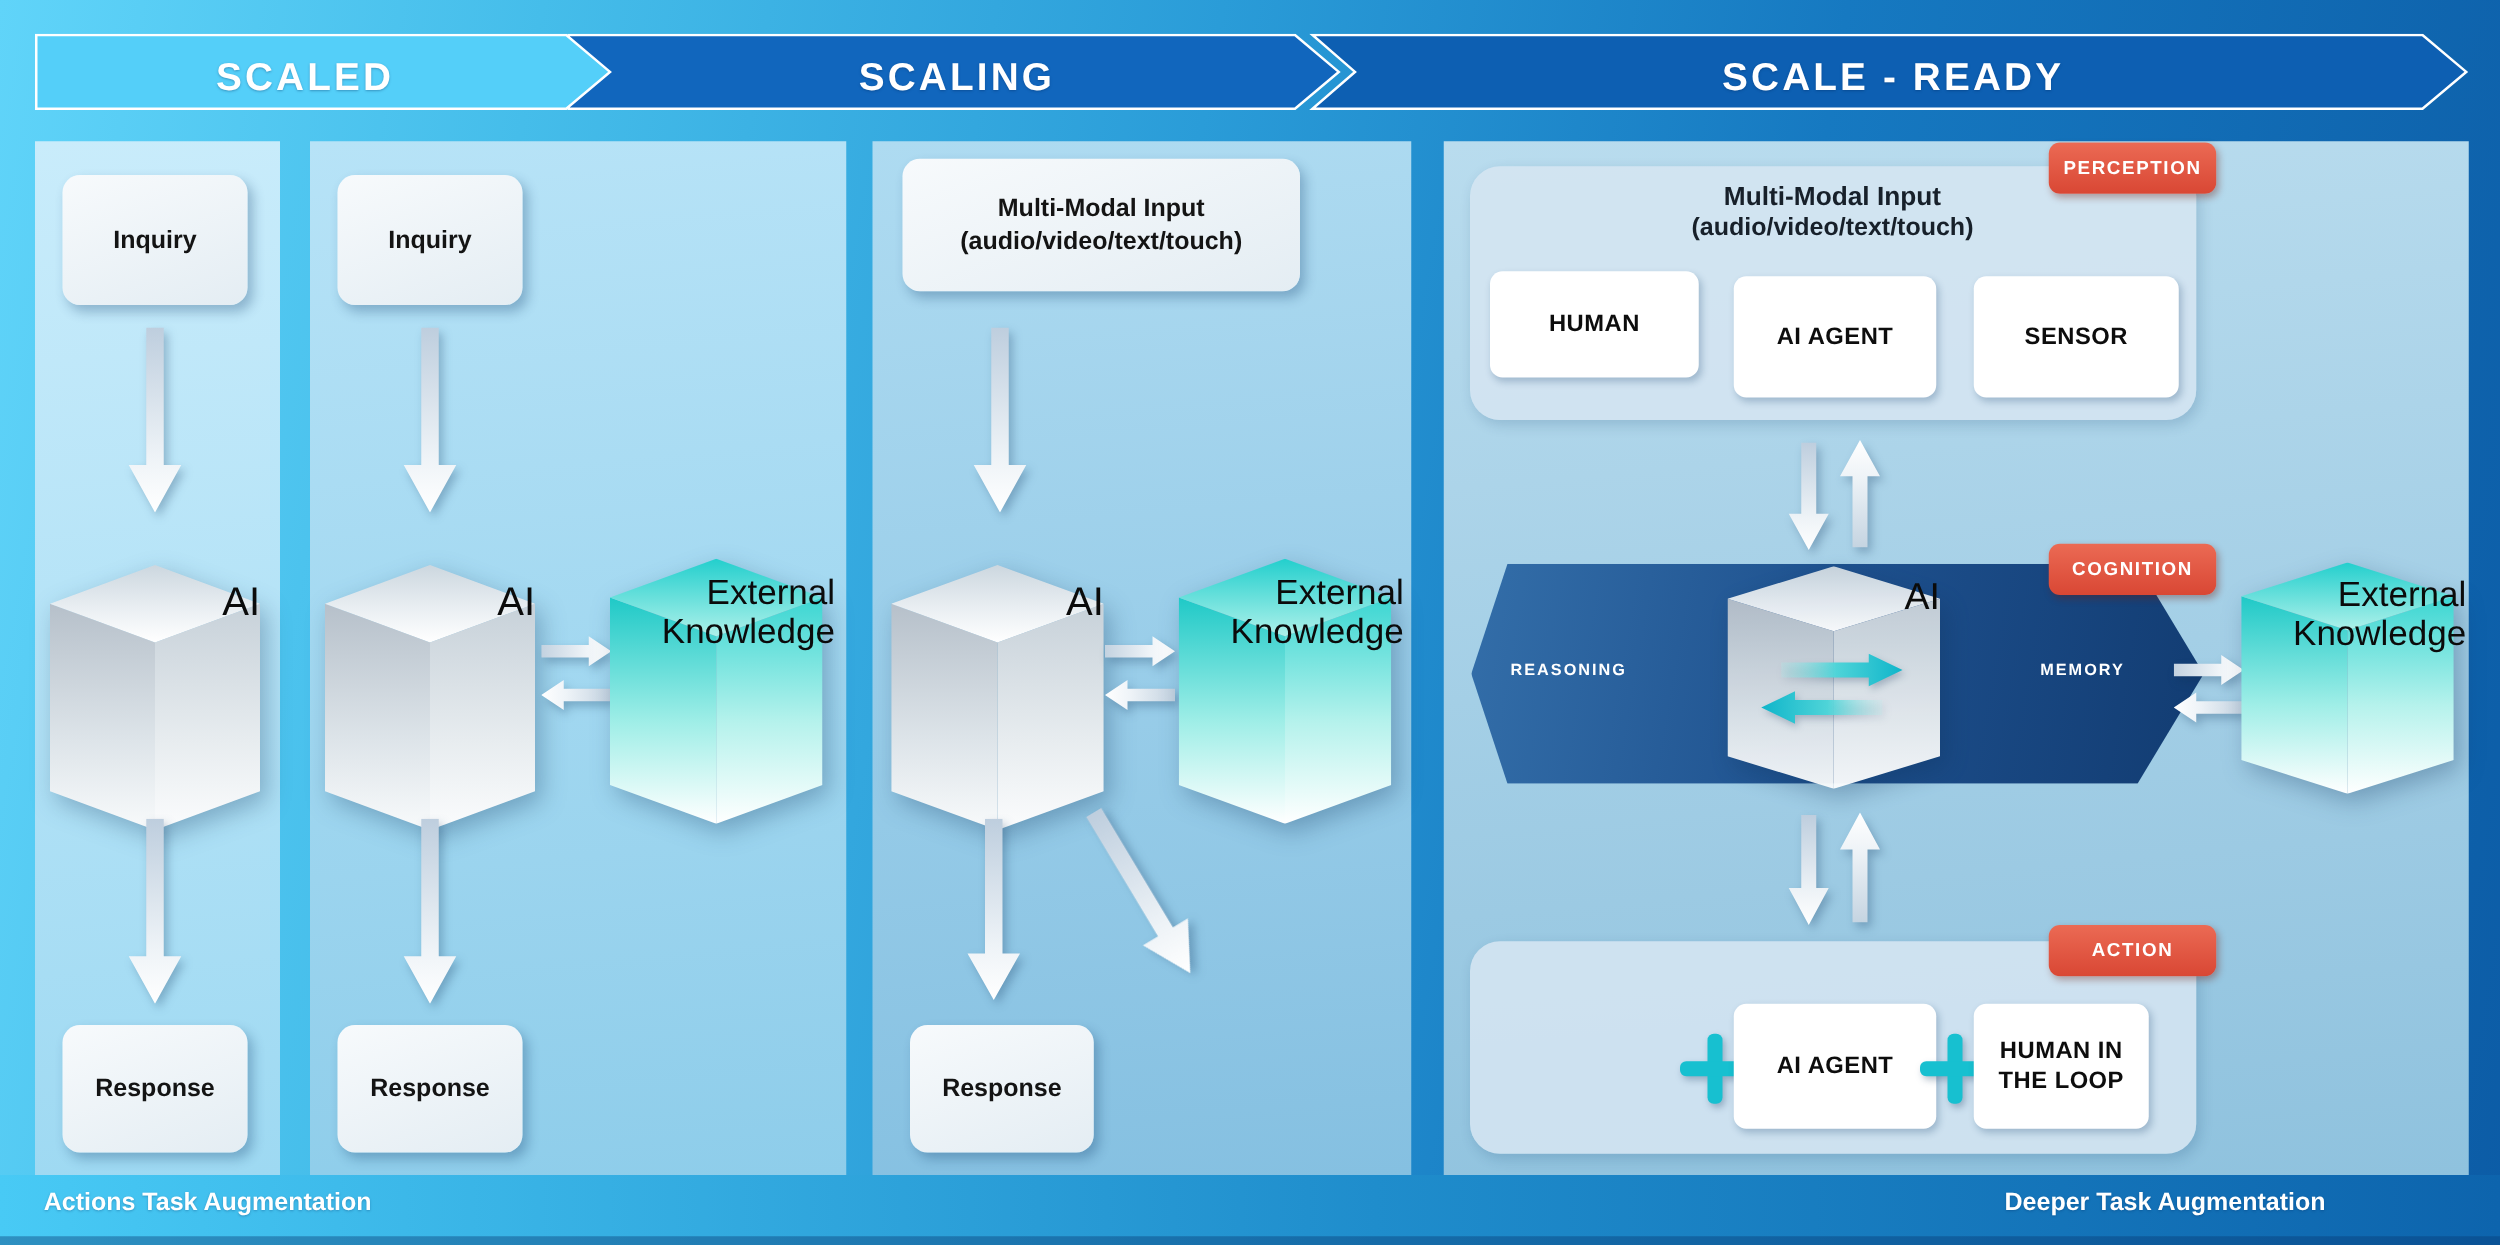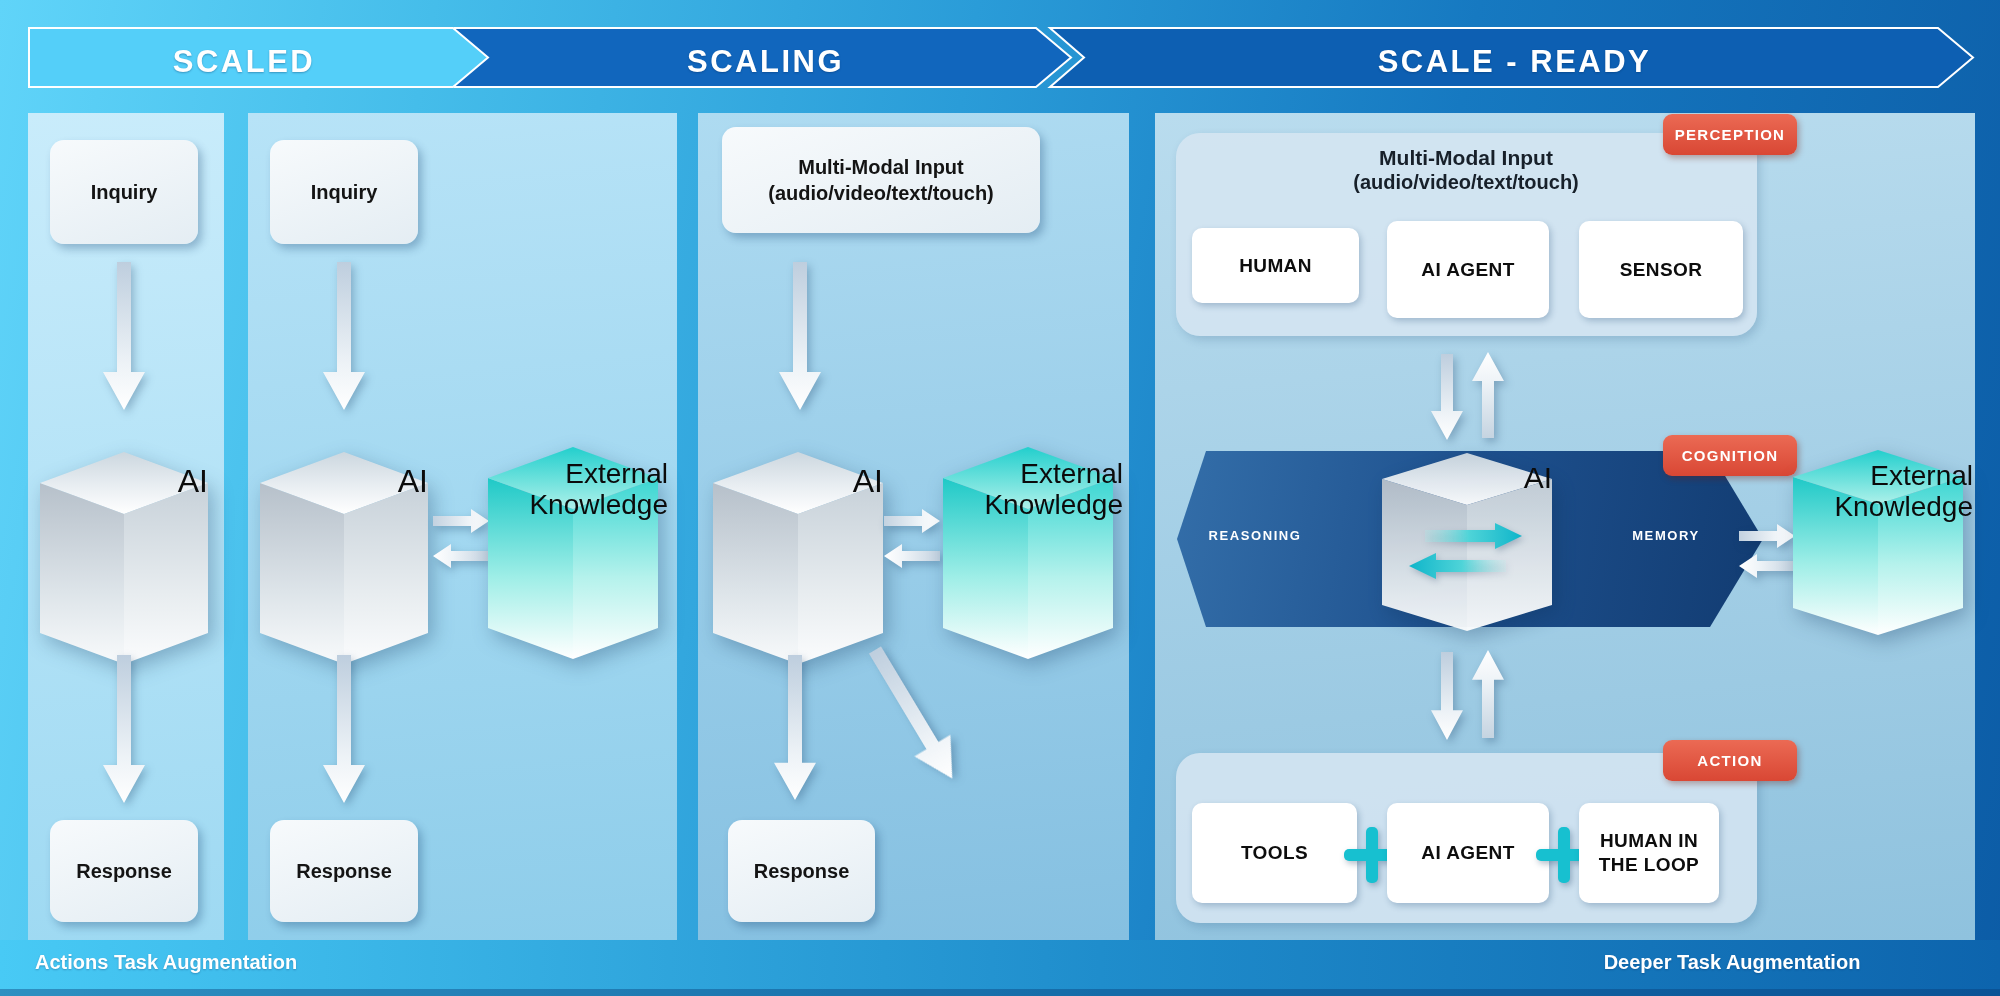--- a/index.html
+++ b/index.html
@@ -15,21 +15,21 @@
   .box{position:absolute;background:linear-gradient(160deg,#f7fafc 0%,#e4edf3 100%);border-radius:14px;
     box-shadow:4px 5px 9px rgba(15,60,105,.3);display:flex;flex-direction:column;align-items:center;justify-content:center;
     text-align:center;font-weight:bold;font-size:20px;color:#141414;}
   .wbox{position:absolute;background:#fff;border-radius:10px;display:flex;align-items:center;justify-content:center;
     text-align:center;font-weight:bold;font-size:19px;letter-spacing:.4px;color:#0d0d0d;
     box-shadow:2px 3px 6px rgba(15,60,105,.25);padding:0 8px;box-sizing:border-box;}
   .container4{position:absolute;background:rgba(213,229,241,.88);border-radius:24px;
     box-shadow:3px 4px 10px rgba(15,60,105,.18);}
   .badge{position:absolute;background:linear-gradient(180deg,#eb6a54,#d94734);border-radius:9px;color:#fff;
     font-weight:bold;font-size:15px;letter-spacing:1.3px;display:flex;align-items:center;justify-content:center;
-    box-shadow:2px 3px 6px rgba(110,25,12,.35);margin-left:24px;}
+    box-shadow:2px 3px 6px rgba(110,25,12,.35);}
   .bandlabel{position:absolute;color:#fff;font-weight:bold;font-size:13px;letter-spacing:1.6px;text-align:center;}
   .cubelabel{position:absolute;text-align:right;font-weight:normal;color:#0b0b0b;line-height:1.12;}
   .mmtitle{position:absolute;text-align:center;font-weight:bold;color:#17202a;}
   .fnote{position:absolute;color:#fff;font-weight:bold;font-size:20px;text-shadow:0 1px 2px rgba(0,40,90,.3);}
   .arr{position:absolute;filter:drop-shadow(3px 4px 4px rgba(10,45,85,.28));}
   .cube{position:absolute;filter:drop-shadow(5px 7px 10px rgba(10,45,85,.3));}
   #band{position:absolute;left:1177px;top:451px;width:586px;height:176px;
     background:linear-gradient(100deg,#336ea9 0%,#1d4f8c 52%,#123c72 100%);
     clip-path:polygon(29px 0,533px 0,100% 50%,533px 100%,29px 100%,0 50%);}
   .bstrip{position:absolute;left:0;top:940px;width:2000px;height:56px;
@@ -200,21 +200,21 @@
   <svg class="arr" style="left:853px;top:650px;transform:rotate(-31deg);transform-origin:50% 0" width="44" height="150" viewBox="0 0 44 148" preserveAspectRatio="none">
     <polygon points="15,0 29,0 29,110 43,110 22,148 1,110 15,110" fill="url(#aD)"></polygon>
   </svg>
   <div class="box" style="left:728px;top:820px;width:147px;height:102px">
     <span>Response</span>
   </div>
 
   <div class="container4" style="left:1176px;top:133px;width:581px;height:203px"></div>
   <div class="mmtitle" style="left:1216px;top:146px;width:500px;font-size:21px">Multi-Modal Input</div>
   <div class="mmtitle" style="left:1216px;top:171px;width:500px;font-size:20px">(audio/video/text/touch)</div>
-  <div class="wbox" style="left:1192px;top:228px;width:167px;height:75px">
+  <div class="wbox" style="left:1192px;top:217px;width:167px;height:85px">
     <span>HUMAN</span>
   </div>
   <div class="wbox" style="left:1387px;top:221px;width:162px;height:97px">
     <span>AI AGENT</span>
   </div>
   <div class="wbox" style="left:1579px;top:221px;width:164px;height:97px">
     <span>SENSOR</span>
   </div>
   <div class="badge" style="left:1639px;top:114px;width:134px;height:41px">PERCEPTION</div>
 
@@ -258,23 +258,20 @@
 
   <svg class="arr" style="left:1430px;top:652px" width="34" height="88" viewBox="0 0 34 86" preserveAspectRatio="none">
     <polygon points="11,0 23,0 23,57 33,57 17,86 1,57 11,57" fill="url(#aD)"></polygon>
   </svg>
   <svg class="arr" style="left:1471px;top:650px" width="34" height="88" viewBox="0 0 34 86" preserveAspectRatio="none">
     <polygon points="11,86 23,86 23,29 33,29 17,0 1,29 11,29" fill="url(#aU)"></polygon>
   </svg>
 
   <div class="container4" style="left:1176px;top:753px;width:581px;height:170px"></div>
   <div class="badge" style="left:1639px;top:740px;width:134px;height:41px">ACTION</div>
-  <div class="wbox" style="left:1192px;top:803px;width:165px;height:100px">
-    <span>TOOLS</span>
-  </div>
   <svg class="arr" style="left:1342px;top:825px;filter:drop-shadow(2px 3px 3px rgba(10,45,85,.3))" width="60" height="60" viewBox="0 0 60 60">
     <rect x="24" y="2" width="12" height="56" rx="5" fill="#17c0d0"></rect>
       <rect x="2" y="24" width="56" height="12" rx="5" fill="#17c0d0"></rect>
   </svg>
   <div class="wbox" style="left:1387px;top:803px;width:162px;height:100px">
     <span>AI AGENT</span>
   </div>
   <svg class="arr" style="left:1534px;top:825px;filter:drop-shadow(2px 3px 3px rgba(10,45,85,.3))" width="60" height="60" viewBox="0 0 60 60">
     <rect x="24" y="2" width="12" height="56" rx="5" fill="#17c0d0"></rect>
       <rect x="2" y="24" width="56" height="12" rx="5" fill="#17c0d0"></rect>

